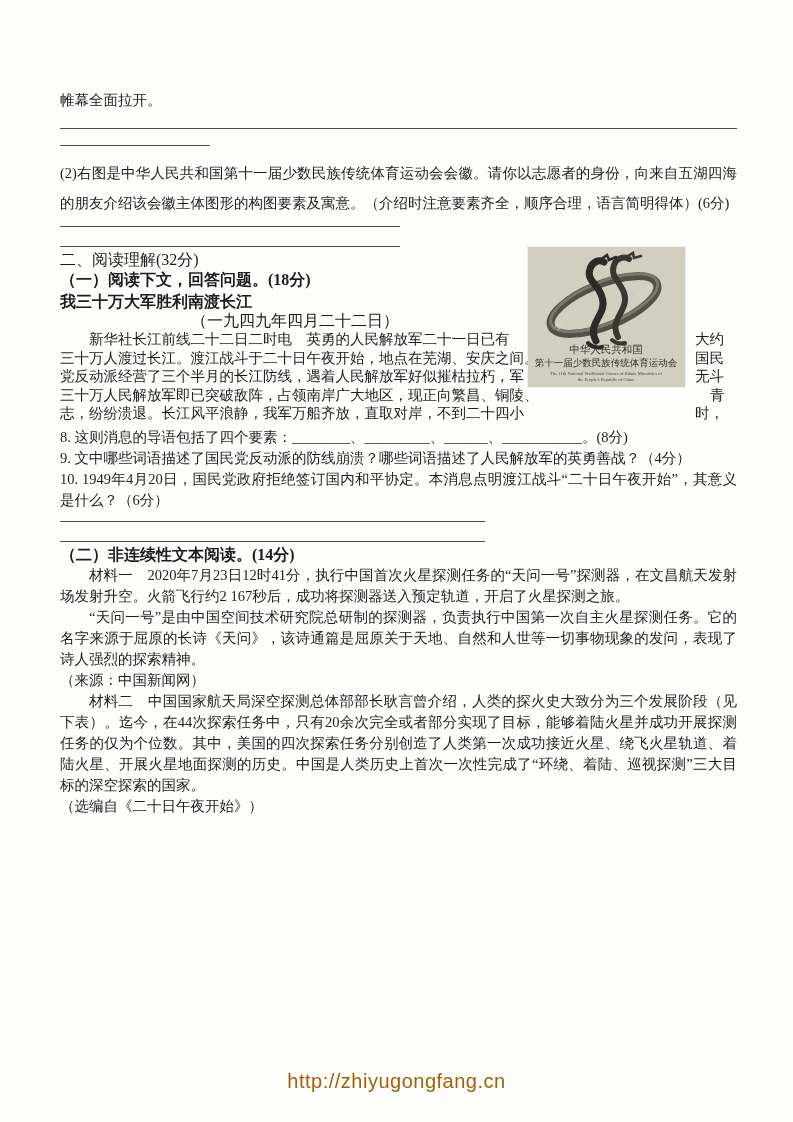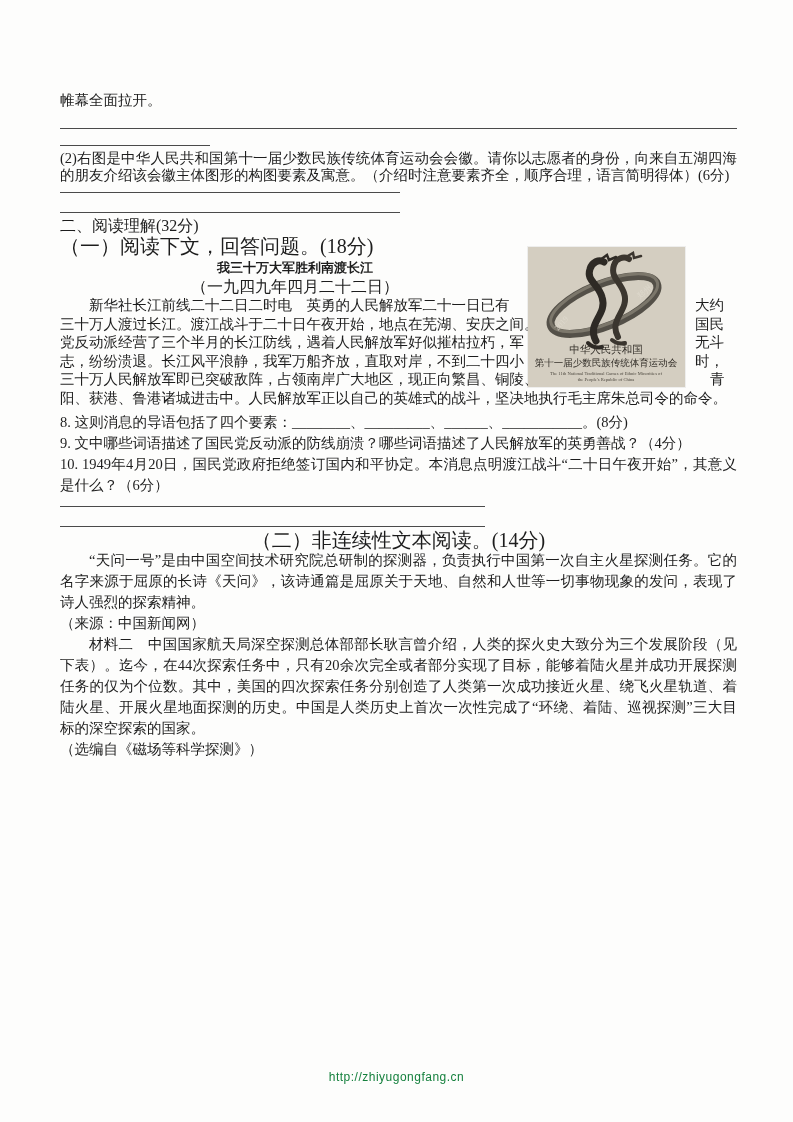--- a/index.html
+++ b/index.html
@@ -23,29 +23,29 @@
   .opening { height: 20px; white-space: nowrap; }
   .ans-line { border-bottom: 1px solid #4a4a4a; height: 0; }
   .ans-line.full  { width: 677px; margin-top: 18px; }
   .ans-line.short { width: 150px; margin-top: 16px; }
   .ans-line.med   { width: 340px; }
   .ans-line.med.m1 { margin-top: 8px; }
   .ans-line.med.m2 { margin-top: 19px; }
   .ans-line.long  { width: 425px; }
   .ans-line.long.m1 { margin-top: 10px; }
   .ans-line.long.m2 { margin-top: 19px; }
-  .q2-para { margin-top: 4px; text-align: justify; line-height: 17px; }
+  .q2-para { margin-top: 12px; text-align: justify; line-height: 30px; }
   .sec-heading { margin-top: 3px; line-height: 20px; font-weight: normal; font-size: 16px; }
-  .sub-heading { line-height: 20px; font-weight: normal; font-size: 20px; }
-  .sub-heading.second { margin-top: 3px; text-align: center; }
+  .sub-heading { line-height: 20px; font-weight: bold; font-size: 16px; }
+  .sub-heading.second { margin-top: 3px; }
 
   .article { position: relative; }
   .article-title {
-    width: 470px; text-align: center;
-    font-weight: bold; font-size: 13px; line-height: 21px; margin-top: 1px;
+    width: 470px; 
+    font-weight: bold; font-size: 16px; line-height: 21px; margin-top: 1px;
   }
   .article-date { width: 470px; text-align: center; line-height: 18px; font-size: 16px; }
   .article-line { position: relative; height: 18.6px; line-height: 18.6px; white-space: nowrap; }
   .article-line .left-part { display: inline-block; }
   .article-line .right-part { position: absolute; left: 635px; top: 0; }
   .article-line.l5 .right-part { left: 650px; }
 
   .photo {
     position: absolute;
     top: 247px; left: 528px;
@@ -61,22 +61,22 @@
   .q10 { white-space: normal; text-align: justify; }
 
   .para { text-align: justify; text-indent: 2em; line-height: 21px; }
   .source-line { text-align: left; line-height: 21px; }
 
   .footer {
     position: absolute;
     top: 1070px; left: 0; width: 793px;
     text-align: center;
     font-family: "Liberation Sans", "DejaVu Sans", sans-serif;
-    font-size: 12px;
-    color: #15803d;
+    font-size: 20px;
+    color: #a16207;
     letter-spacing: 0.5px;
   }
 </style>
 </head>
 <body>
 
 <div class="page">
 
   <div class="content">
 
@@ -102,47 +102,45 @@
         <span class="right-part">大约</span>
       </div>
       <div class="article-line">
         <span class="left-part">三十万人渡过长江。渡江战斗于二十日午夜开始，地点在芜湖、安庆之间。</span>
         <span class="right-part">国民</span>
       </div>
       <div class="article-line">
         <span class="left-part">党反动派经营了三个半月的长江防线，遇着人民解放军好似摧枯拉朽，军</span>
         <span class="right-part">无斗</span>
       </div>
-      <div class="article-line">
-        <span class="left-part">志，纷纷溃退。长江风平浪静，我军万船齐放，直取对岸，不到二十四小</span>
-        <span class="right-part">时，</span>
-      </div>
       <div class="article-line l5">
         <span class="left-part">三十万人民解放军即已突破敌阵，占领南岸广大地区，现正向繁昌、铜陵、</span>
         <span class="right-part">青</span>
       </div>
       <div class="article-line">
-        <span class="left-part">阳、获港、鲁港诸城进击中。人民解放军正以自己的英雄式的战斗，坚决地执行毛主席朱总司令的命令。</span>
+        <span class="left-part">志，纷纷溃退。长江风平浪静，我军万船齐放，直取对岸，不到二十四小</span>
+        <span class="right-part">时，</span>
       </div>
     </div>
 
     <div class="question q8">8. 这则消息的导语包括了四个要素：________、_________、______、___________。(8分)</div>
     <div class="question q9">9. 文中哪些词语描述了国民党反动派的防线崩溃？哪些词语描述了人民解放军的英勇善战？（4分）</div>
     <div class="question q10">10. 1949年4月20日，国民党政府拒绝签订国内和平协定。本消息点明渡江战斗“二十日午夜开始”，其意义是什么？（6分）</div>
 
     <div class="ans-line long m1"></div>
     <div class="ans-line long m2"></div>
 
     <h3 class="sub-heading second">（二）非连续性文本阅读。(14分)</h3>
 
+    <p class="para">材料一　2020年7月23日12时41分，执行中国首次火星探测任务的“天问一号”探测器，在文昌航天发射场发射升空。火箭飞行约2 167秒后，成功将探测器送入预定轨道，开启了火星探测之旅。</p>
     <p class="para">“天问一号”是由中国空间技术研究院总研制的探测器，负责执行中国第一次自主火星探测任务。它的名字来源于屈原的长诗《天问》，该诗通篇是屈原关于天地、自然和人世等一切事物现象的发问，表现了诗人强烈的探索精神。</p>
     <div class="source-line">（来源：中国新闻网）</div>
 
     <p class="para">材料二　中国国家航天局深空探测总体部部长耿言曾介绍，人类的探火史大致分为三个发展阶段（见下表）。迄今，在44次探索任务中，只有20余次完全或者部分实现了目标，能够着陆火星并成功开展探测任务的仅为个位数。其中，美国的四次探索任务分别创造了人类第一次成功接近火星、绕飞火星轨道、着陆火星、开展火星地面探测的历史。中国是人类历史上首次一次性完成了“环绕、着陆、巡视探测”三大目标的深空探索的国家。</p>
-    <div class="source-line">（选编自《磁场等科学探测》）</div>
+    <div class="source-line">（选编自《二十日午夜开始》）</div>
 
   </div>
 
   <div class="photo">
     <svg viewBox="0 0 157 140" xmlns="http://www.w3.org/2000/svg">
       <rect width="157" height="140" fill="#d8d2c6"></rect>
       <rect width="157" height="140" fill="#c9c2b4" opacity="0.25"></rect>
 
       <g>
         <ellipse cx="76" cy="58" rx="57" ry="21" fill="none" stroke="#46423b" stroke-width="8" transform="rotate(-22 76 58)" opacity="0.9"></ellipse>

